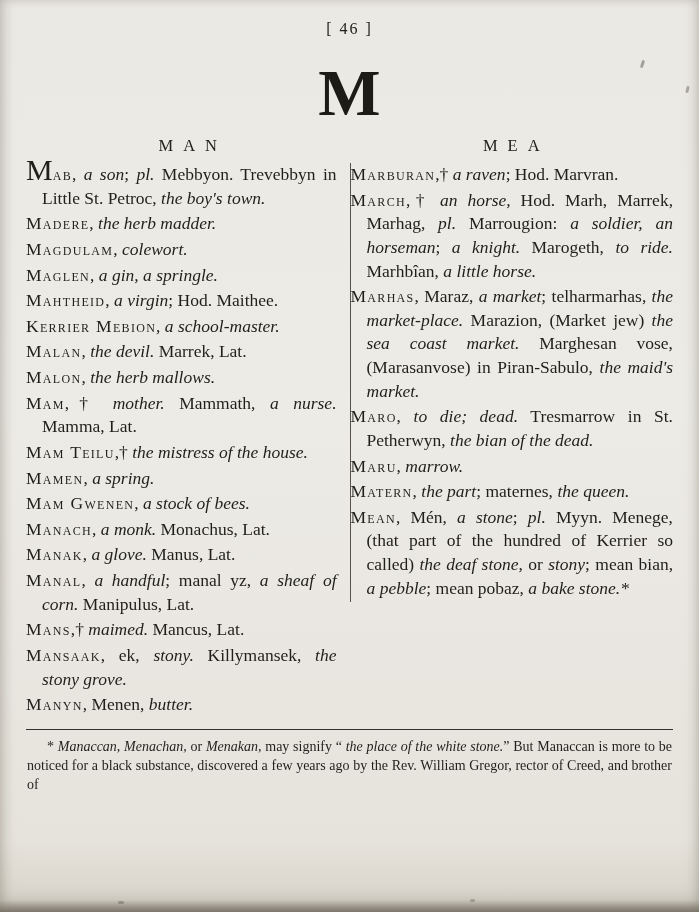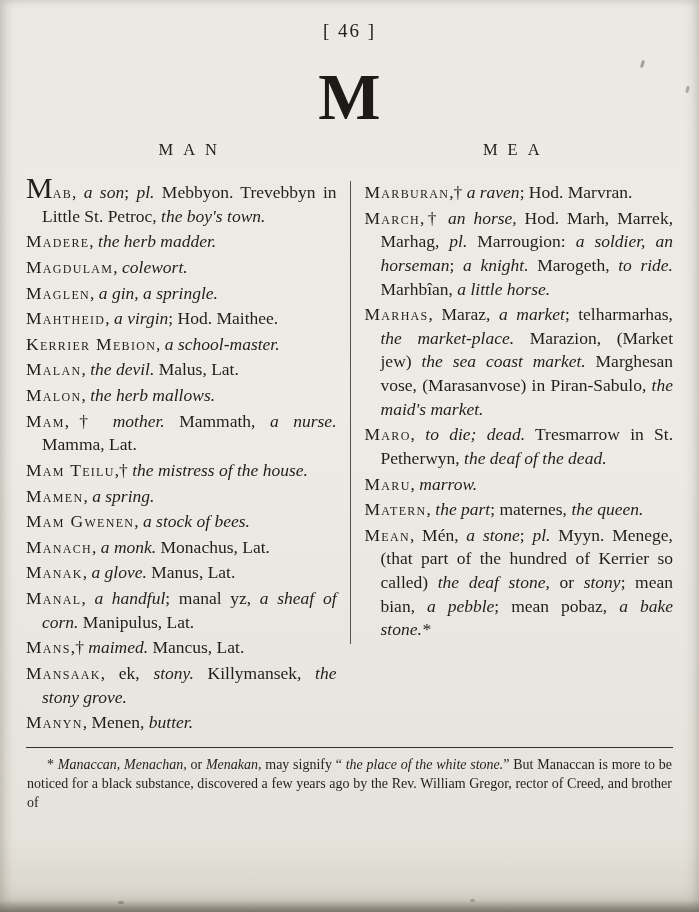--- a/index.html
+++ b/index.html
@@ -12,54 +12,54 @@
     overflow: hidden;
   }
   .page {
     position: absolute; inset: 0;
     background: linear-gradient(180deg, #ebe9e4 0%, #edebe6 45%, #e6e3dc 92%, #d6d2c8 100%);
     box-shadow: inset 0 -10px 16px rgba(95,88,74,.28), inset 4px 0 10px rgba(95,88,74,.12), inset -3px 0 8px rgba(95,88,74,.10);
   }
   .pageno {
     padding-top: 20px;
     text-align: center;
-    font-size: 19px;
+    font-size: 16px;
     letter-spacing: 2px;
     color: #23211c;
   }
   .section-letter {
     text-align: center;
     font-size: 66px;
     font-weight: bold;
     line-height: 1;
     margin-top: 22px;
     margin-bottom: 10px;
     color: #1d1b17;
   }
   .colheads {
     display: flex;
     padding: 0 26px;
-    margin-bottom: 21px;
+    margin-bottom: 7px;
   }
   .colheads span {
     width: 50%;
     text-align: center;
     font-size: 16.5px;
     letter-spacing: 10px;
     text-indent: 10px; 
     color: #24221d;
   }
   .cols {
     display: flex;
     padding: 0 26px;
     align-items: flex-start;
   }
   .col { width: 50%; box-sizing: border-box; }
   .col.left  { padding-right: 13px; }
-  .col.right { padding-left: 14px; border-left: 1px solid #57534a; }
+  .col.right { border-left: 1px solid #57534a; }
   .entry {
     margin: 0 0 2px 0;
     font-size: 17.5px;
     line-height: 1.35;
     text-align: justify;
     padding-left: 16px;
     text-indent: -16px;
   }
   .s-r  { font-style: normal; }
   .s-i  { font-style: italic; }
@@ -103,38 +103,38 @@
   </div>
 
   <div class="cols">
     <div class="col left">
         <p class="entry"><span class="s-lead">M</span><span class="s-sc">ab</span><span class="s-r">, </span><span class="s-i">a son</span><span class="s-r">; </span><span class="s-i">pl.</span><span class="s-r"> Mebbyon.  Trevebbyn in Little St. Petroc, </span><span class="s-i">the boy's town.</span></p>
         <p class="entry"><span class="s-sc">Madere</span><span class="s-r">, </span><span class="s-i">the herb madder.</span></p>
         <p class="entry"><span class="s-sc">Magdulam</span><span class="s-r">, </span><span class="s-i">colewort.</span></p>
         <p class="entry"><span class="s-sc">Maglen</span><span class="s-r">, </span><span class="s-i">a gin, a springle.</span></p>
         <p class="entry"><span class="s-sc">Mahtheid</span><span class="s-r">, </span><span class="s-i">a virgin</span><span class="s-r">; Hod. Maithee.</span></p>
         <p class="entry"><span class="s-sc">Kerrier Mebion</span><span class="s-r">, </span><span class="s-i">a school-master.</span></p>
-        <p class="entry"><span class="s-sc">Malan</span><span class="s-r">, </span><span class="s-i">the devil.</span><span class="s-r">  Malus, Lat.</span></p>
+        <p class="entry"><span class="s-sc">Malan</span><span class="s-r">, </span><span class="s-i">the devil.</span><span class="s-r">  Marrek, Lat.</span></p>
         <p class="entry"><span class="s-sc">Malon</span><span class="s-r">, </span><span class="s-i">the herb mallows.</span></p>
         <p class="entry"><span class="s-sc">Mam</span><span class="s-r">,† </span><span class="s-i">mother.</span><span class="s-r">  Mammath, </span><span class="s-i">a nurse.</span><span class="s-r"> Mamma, Lat.</span></p>
         <p class="entry"><span class="s-sc">Mam Teilu</span><span class="s-r">,† </span><span class="s-i">the mistress of the house.</span></p>
         <p class="entry"><span class="s-sc">Mamen</span><span class="s-r">, </span><span class="s-i">a spring.</span></p>
         <p class="entry"><span class="s-sc">Mam Gwenen</span><span class="s-r">, </span><span class="s-i">a stock of bees.</span></p>
         <p class="entry"><span class="s-sc">Manach</span><span class="s-r">, </span><span class="s-i">a monk.</span><span class="s-r">  Monachus, Lat.</span></p>
         <p class="entry"><span class="s-sc">Manak</span><span class="s-r">, </span><span class="s-i">a glove.</span><span class="s-r">  Manus, Lat.</span></p>
         <p class="entry"><span class="s-sc">Manal</span><span class="s-r">, </span><span class="s-i">a handful</span><span class="s-r">; manal yz, </span><span class="s-i">a sheaf of corn.</span><span class="s-r">  Manipulus, Lat.</span></p>
         <p class="entry"><span class="s-sc">Mans</span><span class="s-r">,† </span><span class="s-i">maimed.</span><span class="s-r">  Mancus, Lat.</span></p>
         <p class="entry"><span class="s-sc">Mansaak</span><span class="s-r">, ek, </span><span class="s-i">stony.</span><span class="s-r">  Killymansek, </span><span class="s-i">the stony grove.</span></p>
         <p class="entry"><span class="s-sc">Manyn</span><span class="s-r">, Menen, </span><span class="s-i">butter.</span></p>
       </div>
     <div class="col right">
         <p class="entry"><span class="s-sc">Marburan</span><span class="s-r">,† </span><span class="s-i">a raven</span><span class="s-r">;  Hod. Marvran.</span></p>
         <p class="entry"><span class="s-sc">March</span><span class="s-r">,† </span><span class="s-i">an horse,</span><span class="s-r"> Hod. Marh, Marrek, Marhag, </span><span class="s-i">pl.</span><span class="s-r"> Marrougion: </span><span class="s-i">a soldier, an horseman</span><span class="s-r">; </span><span class="s-i">a knight.</span><span class="s-r"> Marogeth, </span><span class="s-i">to ride.</span><span class="s-r">  Marhbîan, </span><span class="s-i">a little horse.</span></p>
         <p class="entry"><span class="s-sc">Marhas</span><span class="s-r">, Maraz, </span><span class="s-i">a market</span><span class="s-r">; telharmarhas, </span><span class="s-i">the market-place.</span><span class="s-r">  Marazion, (Market jew) </span><span class="s-i">the sea coast market.</span><span class="s-r">  Marghesan vose, (Marasanvose) in Piran-Sabulo, </span><span class="s-i">the maid's market.</span></p>
-        <p class="entry"><span class="s-sc">Maro</span><span class="s-r">, </span><span class="s-i">to die; dead.</span><span class="s-r">  Tresmarrow in St. Petherwyn, </span><span class="s-i">the deaf of the dead.</span></p>
+        <p class="entry"><span class="s-sc">Maro</span><span class="s-r">, </span><span class="s-i">to die; dead.</span><span class="s-r">  Tresmarrow in St. Petherwyn, </span><span class="s-i">the bian of the dead.</span></p>
         <p class="entry"><span class="s-sc">Maru</span><span class="s-r">, </span><span class="s-i">marrow.</span></p>
         <p class="entry"><span class="s-sc">Matern</span><span class="s-r">, </span><span class="s-i">the part</span><span class="s-r">;  maternes, </span><span class="s-i">the queen.</span></p>
         <p class="entry"><span class="s-sc">Mean</span><span class="s-r">, Mén, </span><span class="s-i">a stone</span><span class="s-r">; </span><span class="s-i">pl.</span><span class="s-r"> Myyn. Menege, (that part of the hundred of Kerrier so called) </span><span class="s-i">the deaf stone,</span><span class="s-r"> or </span><span class="s-i">stony</span><span class="s-r">;  mean bian, </span><span class="s-i">a pebble</span><span class="s-r">;  mean pobaz, </span><span class="s-i">a bake stone.*</span></p>
       </div>
   </div>
 
   <hr class="footrule">
 
   <div class="footnote"><span class="s-r">*  </span><span class="s-i">Manaccan, Menachan,</span><span class="s-r"> or </span><span class="s-i">Menakan,</span><span class="s-r"> may signify </span><span class="s-r">“ </span><span class="s-i">the place of the white stone.</span><span class="s-r">”  But Manaccan is more to be noticed for a black substance, discovered a few years ago by the Rev. William Gregor, rector of Creed, and brother of</span></div>
 

